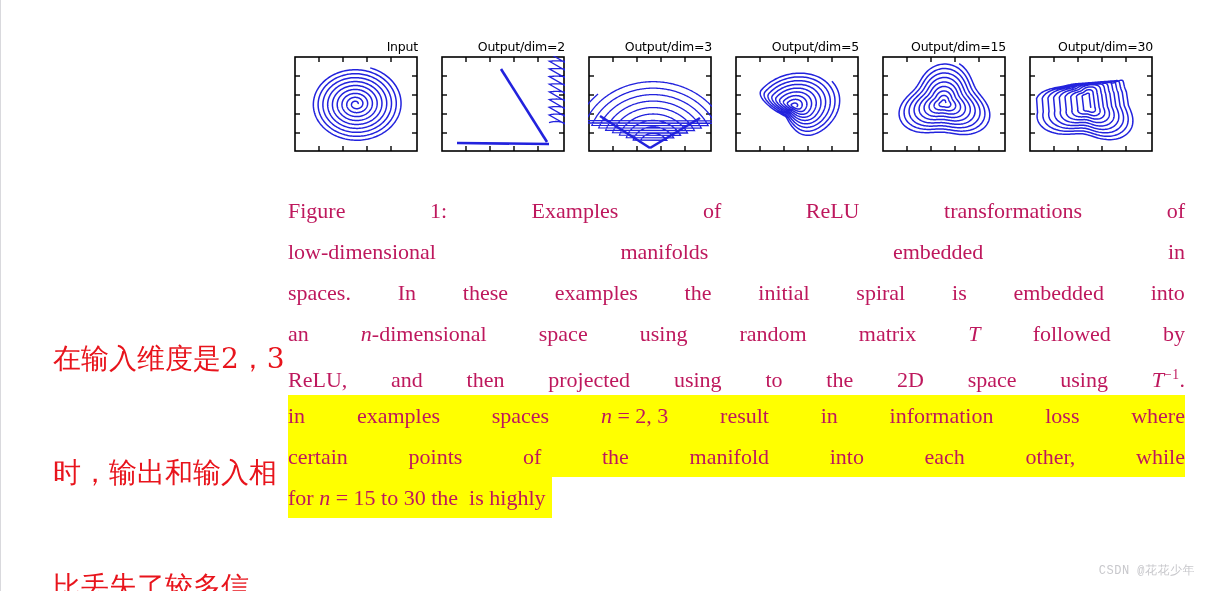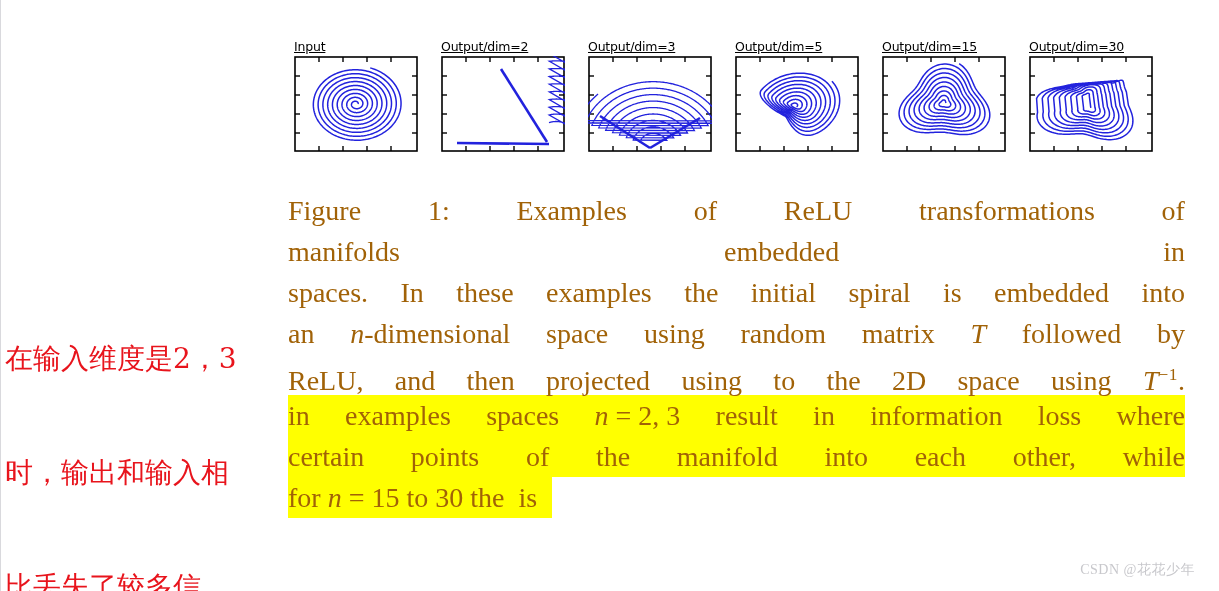--- a/index.html
+++ b/index.html
@@ -31,22 +31,21 @@
     top: 40px;
     width: 870px;
     height: 118px;
     display: flex;
     gap: 23px;
   }
   .panel {
     width: 124px;
     display: flex;
     flex-direction: column;
-    align-items: flex-start;
-    text-decoration: underline;
+    align-items: flex-end;
   }
   .panel-title {
     font-family: "DejaVu Sans", sans-serif;
     font-size: 12.5px;
     color: #000000;
     line-height: 14px;
     margin-bottom: 2px;
     white-space: nowrap;
     letter-spacing: -0.2px;
   }
@@ -57,23 +56,23 @@
   }
   .panel-plot svg { display: block; }
 
   
   #caption {
     position: absolute;
     left: 287px;
     top: 190px;
     width: 897px;
     font-family: "Liberation Serif", serif;
-    font-size: 28px;
+    font-size: 22px;
     line-height: 41px;
-    color: #a16207;
+    color: #be185d;
   }
   .cap-line {
     display: flex;
     white-space: nowrap;
     height: 41px;
     align-items: baseline;
   }
   .cap-line.justify {
     justify-content: space-between;
   }
@@ -108,29 +107,29 @@
     left: 4px;
     top: 264px;
     width: 288px;
     color: #e8141c;
     font-family: "DejaVu Serif", "Liberation Serif", serif;
     font-size: 28px;
     line-height: 38px;
     letter-spacing: 0px;
     white-space: pre;
   }
-  #cn-note .cn-row { height: 38px; }
+  #cn-note .cn-row { height: 38px; margin-left: 48px; }
 
   
   #watermark {
     position: absolute;
     right: 24px;
     bottom: 12px;
-    font-family: Liberation Serif, serif;
-    font-size: 14px;
+    font-family: Liberation Mono, monospace;
+    font-size: 12px;
     color: #c8c8cc;
     letter-spacing: 0.5px;
     white-space: nowrap;
   }
 </style>
 </head>
 <body>
 
 <div id="page">
 
@@ -320,20 +319,21 @@
       <span>Figure</span>
       <span>1:</span>
       <span>Examples</span>
       <span>of</span>
       <span>ReLU</span>
       <span>transformations</span>
       <span>of</span>
     </div>
 
     <div class="cap-line justify">
+      <span>low-dimensional</span>
       <span>manifolds</span>
       <span>embedded</span>
       <span>in</span>
     </div>
 
     <div class="cap-line justify">
       <span>spaces.</span>
       <span>In</span>
       <span>these</span>
       <span>examples</span>
@@ -402,20 +402,21 @@
         <span class="w"> </span>
       <span>to</span>
         <span class="w"> </span>
       <span>30</span>
         <span class="w"> </span>
       <span>the</span>
         <span class="w"> </span>
         <span class="w"> </span>
       <span>is</span>
         <span class="w"> </span>
+      <span>highly</span>
         <span class="w"> </span>
     </div>
 
   </div>
 
   <div id="cn-note">
     <div class="cn-row">在输入维度是2，3</div>
     <div class="cn-row">时，输出和输入相</div>
     <div class="cn-row">比丢失了较多信</div>
     

